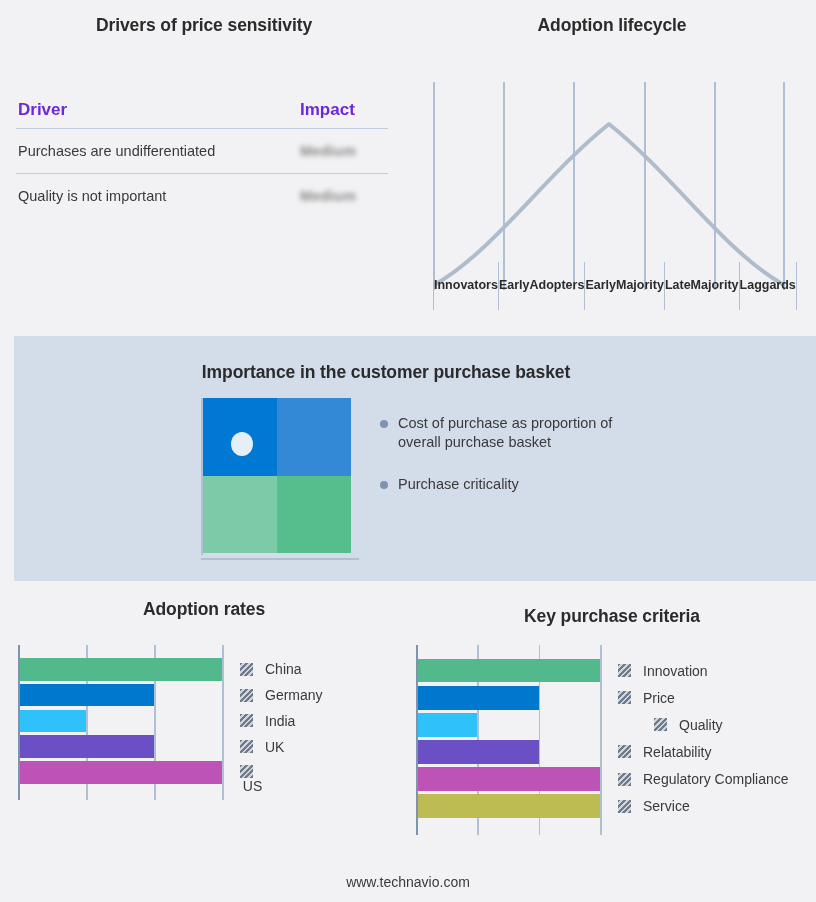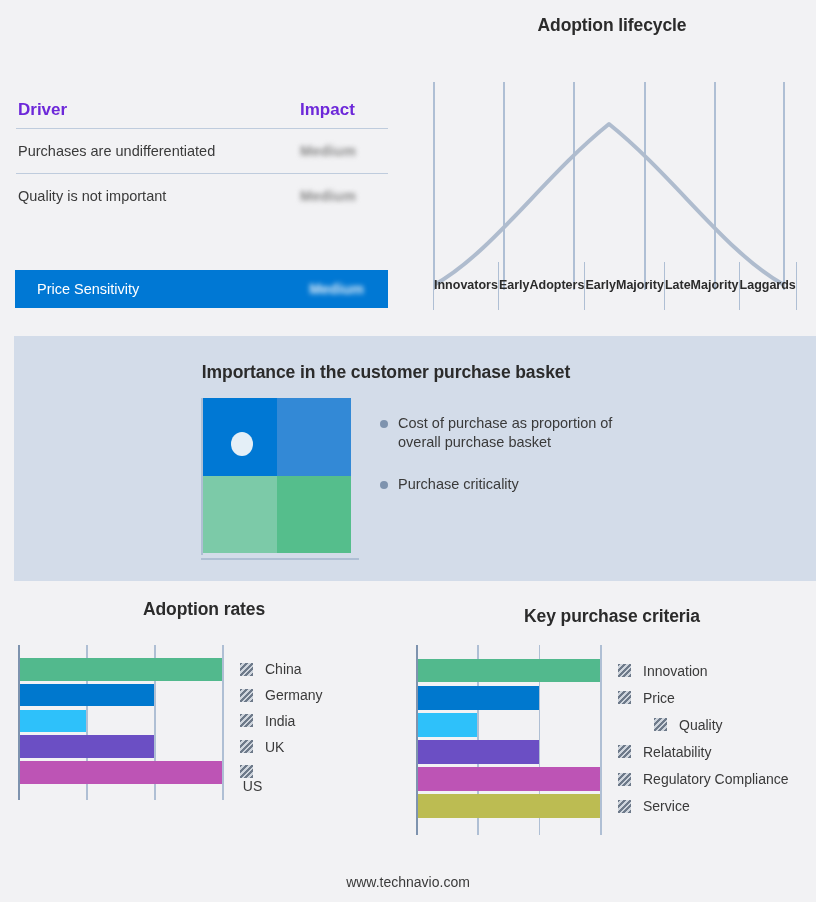--- a/index.html
+++ b/index.html
@@ -285,43 +285,40 @@
     font-size: 14px;
     color: #3A3A3A;
   }
 </style>
 </head>
 <body>
 
 <div id="page">
 
   <div id="drivers-panel">
+    <div class="panel-title" id="drivers-title">Drivers of price sensitivity</div>
 
     <div id="drivers-table">
       <div class="tbl-row tbl-head">
         <div class="cell-driver">Driver</div>
         <div class="cell-impact">Impact</div>
       </div>
 
       <div class="tbl-row">
         <div class="cell-driver">Purchases are undifferentiated</div>
         <div class="cell-impact blurred">Medium</div>
       </div>
 
 
       <div class="tbl-row" style="border-bottom:none;">
         <div class="cell-driver">Quality is not important</div>
         <div class="cell-impact blurred">Medium</div>
       </div>
     </div>
 
-    <div id="price-sensitivity-row">
-      <span class="ps-label">Price Sensitivity</span>
-      <span class="ps-impact">Medium</span>
-    </div>
   </div>
 
   <div id="lifecycle-panel">
     <div class="panel-title" id="lifecycle-title">Adoption lifecycle</div>
 
     <div id="lifecycle-plot">
       <div class="lc-vline" style="left:0px;"></div>
       <div class="lc-vline" style="left:70px;"></div>
       <div class="lc-vline" style="left:140px;"></div>
       <div class="lc-vline" style="left:211px;"></div>

